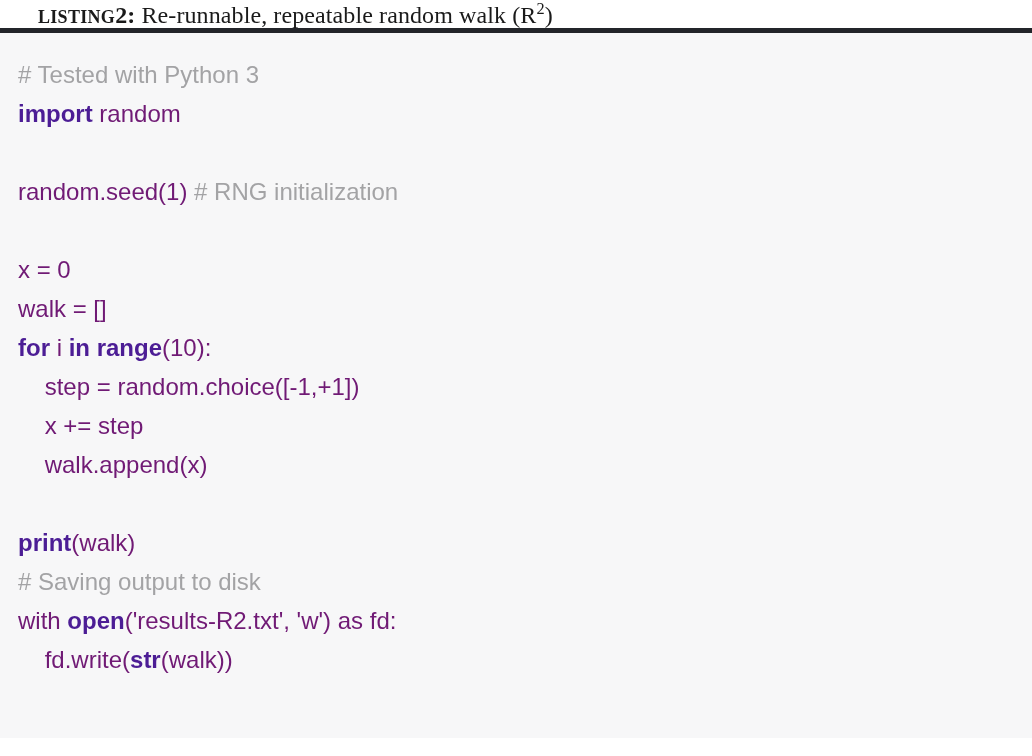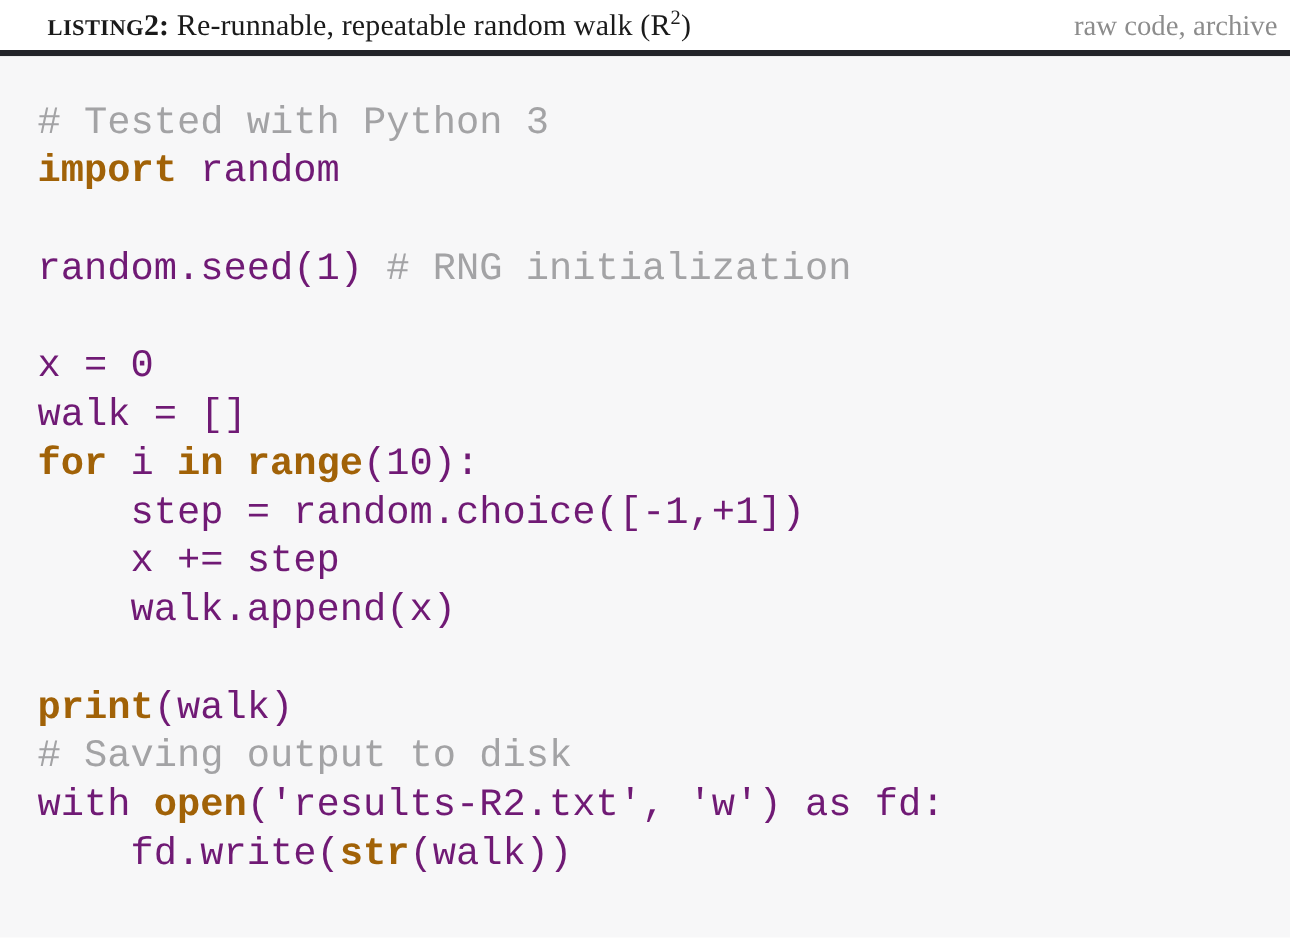--- a/index.html
+++ b/index.html
@@ -18,21 +18,21 @@
 
   .listing-wrap {
     width: 1032px;
     height: 756px;
     position: relative;
     background: #ffffff;
   }
 
   
   .caption-row {
-    height: 40px;
+    height: 28px;
     display: flex;
     align-items: center;
     justify-content: space-between;
     padding: 0 6px 0 38px;
     box-sizing: border-box;
   }
 
   .caption-title {
     font-family: "Liberation Serif", serif;
     font-size: 24px;
@@ -89,49 +89,46 @@
   .code-block {
     background: #f7f7f8;
     width: 1032px;
     height: 705px;
     box-sizing: border-box;
     padding: 22px 0 0 18px;
     overflow: hidden;
   }
 
   pre.code {
-    margin: 12px;
+    margin: 0;
     padding: 0;
-    font-family: Liberation Mono, monospace;
-    font-size: 31px;
+    font-family: Liberation Sans, sans-serif;
+    font-size: 24px;
     line-height: 39px;
     color: #1d1d1d;
     white-space: pre;
     tab-size: 4;
   }
 
   .ln { display: block; min-height: 39px; }
-  .kw  { font-weight: bold; color: #a16207; }
+  .kw  { font-weight: bold; color: #4c1d95; }
   .cm  { color: #a3a3a5; }
   .tx  { color: #701a75; }
 </style>
 </head>
 <body>
 
 <div class="listing-wrap">
 
   <div class="caption-row">
 
     <div class="caption-title">
       <span class="caption-label">Listing</span><span class="caption-num">2</span><span class="caption-num">:</span><span class="caption-text">&nbsp;<span>Re-runnable, repeatable random walk (R</span><span class="caption-sup">2</span><span>)</span></span>
     </div>
 
-    <div class="caption-links">
-      <a href="#">raw code</a><span class="caption-sep">, </span><a href="#">archive</a>
-    </div>
 
   </div>
 
   <div class="rule-top"></div>
 
   <div class="code-block">
     <pre class="code"><span class="ln"><span class="cm"># Tested with Python 3</span></span><span class="ln"><span class="kw">import</span><span class="tx"> random</span></span><span class="ln"><span class="tx"></span>&nbsp;</span><span class="ln"><span class="tx">random.seed(1) </span><span class="cm"># RNG initialization</span></span><span class="ln"><span class="tx"></span>&nbsp;</span><span class="ln"><span class="tx">x = 0</span></span><span class="ln"><span class="tx">walk = []</span></span><span class="ln"><span class="kw">for</span><span class="tx"> i </span><span class="kw">in</span><span class="tx"> </span><span class="kw">range</span><span class="tx">(10):</span></span><span class="ln"><span class="tx">    </span><span class="tx">step = random.choice([-1,+1])</span></span><span class="ln"><span class="tx">    </span><span class="tx">x += step</span></span><span class="ln"><span class="tx">    </span><span class="tx">walk.append(x)</span></span><span class="ln"><span class="tx"></span>&nbsp;</span><span class="ln"><span class="kw">print</span><span class="tx">(walk)</span></span><span class="ln"><span class="cm"># Saving output to disk</span></span><span class="ln"><span class="tx">with </span><span class="kw">open</span><span class="tx">('results-R2.txt', 'w') as fd:</span></span><span class="ln"><span class="tx">    </span><span class="tx">fd.write(</span><span class="kw">str</span><span class="tx">(walk))</span></span></pre>
   </div>
 
 </div>

